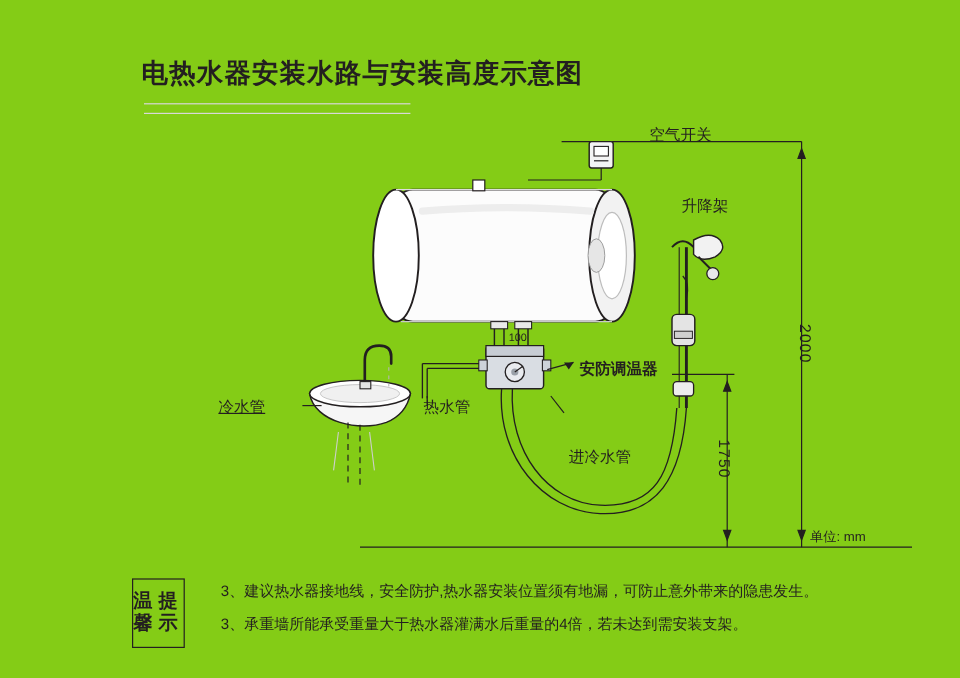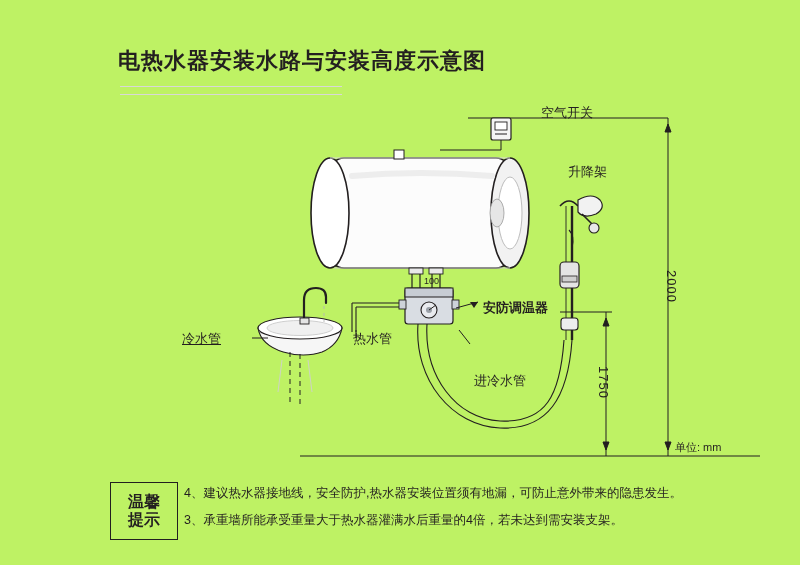--- a/index.html
+++ b/index.html
@@ -10,21 +10,21 @@
     width: 800px;
     height: 565px;
     background: #ffffff;
     font-family: "Liberation Sans", sans-serif;
     overflow: hidden;
   }
   #page {
     position: relative;
     width: 800px;
     height: 565px;
-    background: #bef264;
+    background: #84cc16;
   }
   
   .title {
     position: absolute;
     left: 118px;
     top: 46px;
     font-size: 22px;
     font-weight: bold;
     color: #231f20;
     letter-spacing: 1px;
@@ -66,26 +66,26 @@
   }
   .lbl-small {
     font-size: 11px;
     text-align: right;
   }
   
   .tip-box {
     position: absolute;
     left: 110px;
     top: 482px;
-    width: 68px;
+    width: 44px;
     height: 58px;
     border: 1px solid #231f20;
     box-sizing: border-box;
     display: flex;
-    flex-direction: column;
+    flex-direction: row;
     align-items: center;
     justify-content: center;
     line-height: 1.15;
   }
   .tip-box span {
     font-size: 16px;
     font-weight: bold;
     color: #231f20;
   }
   .notes {
@@ -251,17 +251,17 @@
   <div class="lbl lbl-vert" style="left:596px; top:366px;">1750</div>
   <div class="lbl lbl-small" style="left:675px; top:440px;">单位: mm</div>
   <div class="lbl lbl-small" style="left:424px; top:276px; font-size:9px;">100</div>
 
   <div class="tip-box">
     <span>温馨</span>
     <span>提示</span>
   </div>
 
   <div class="notes">
-    <p>4、建议热水器接地线，安全防护,热水器安装位置须有地漏，可防止意外带来的隐患发生。</p>
+    <p>3、建议热水器接地线，安全防护,热水器安装位置须有地漏，可防止意外带来的隐患发生。</p>
     <p>3、承重墙所能承受重量大于热水器灌满水后重量的4倍，若未达到需安装支架。</p>
   </div>
 
 </div>
 
 </body></html>

